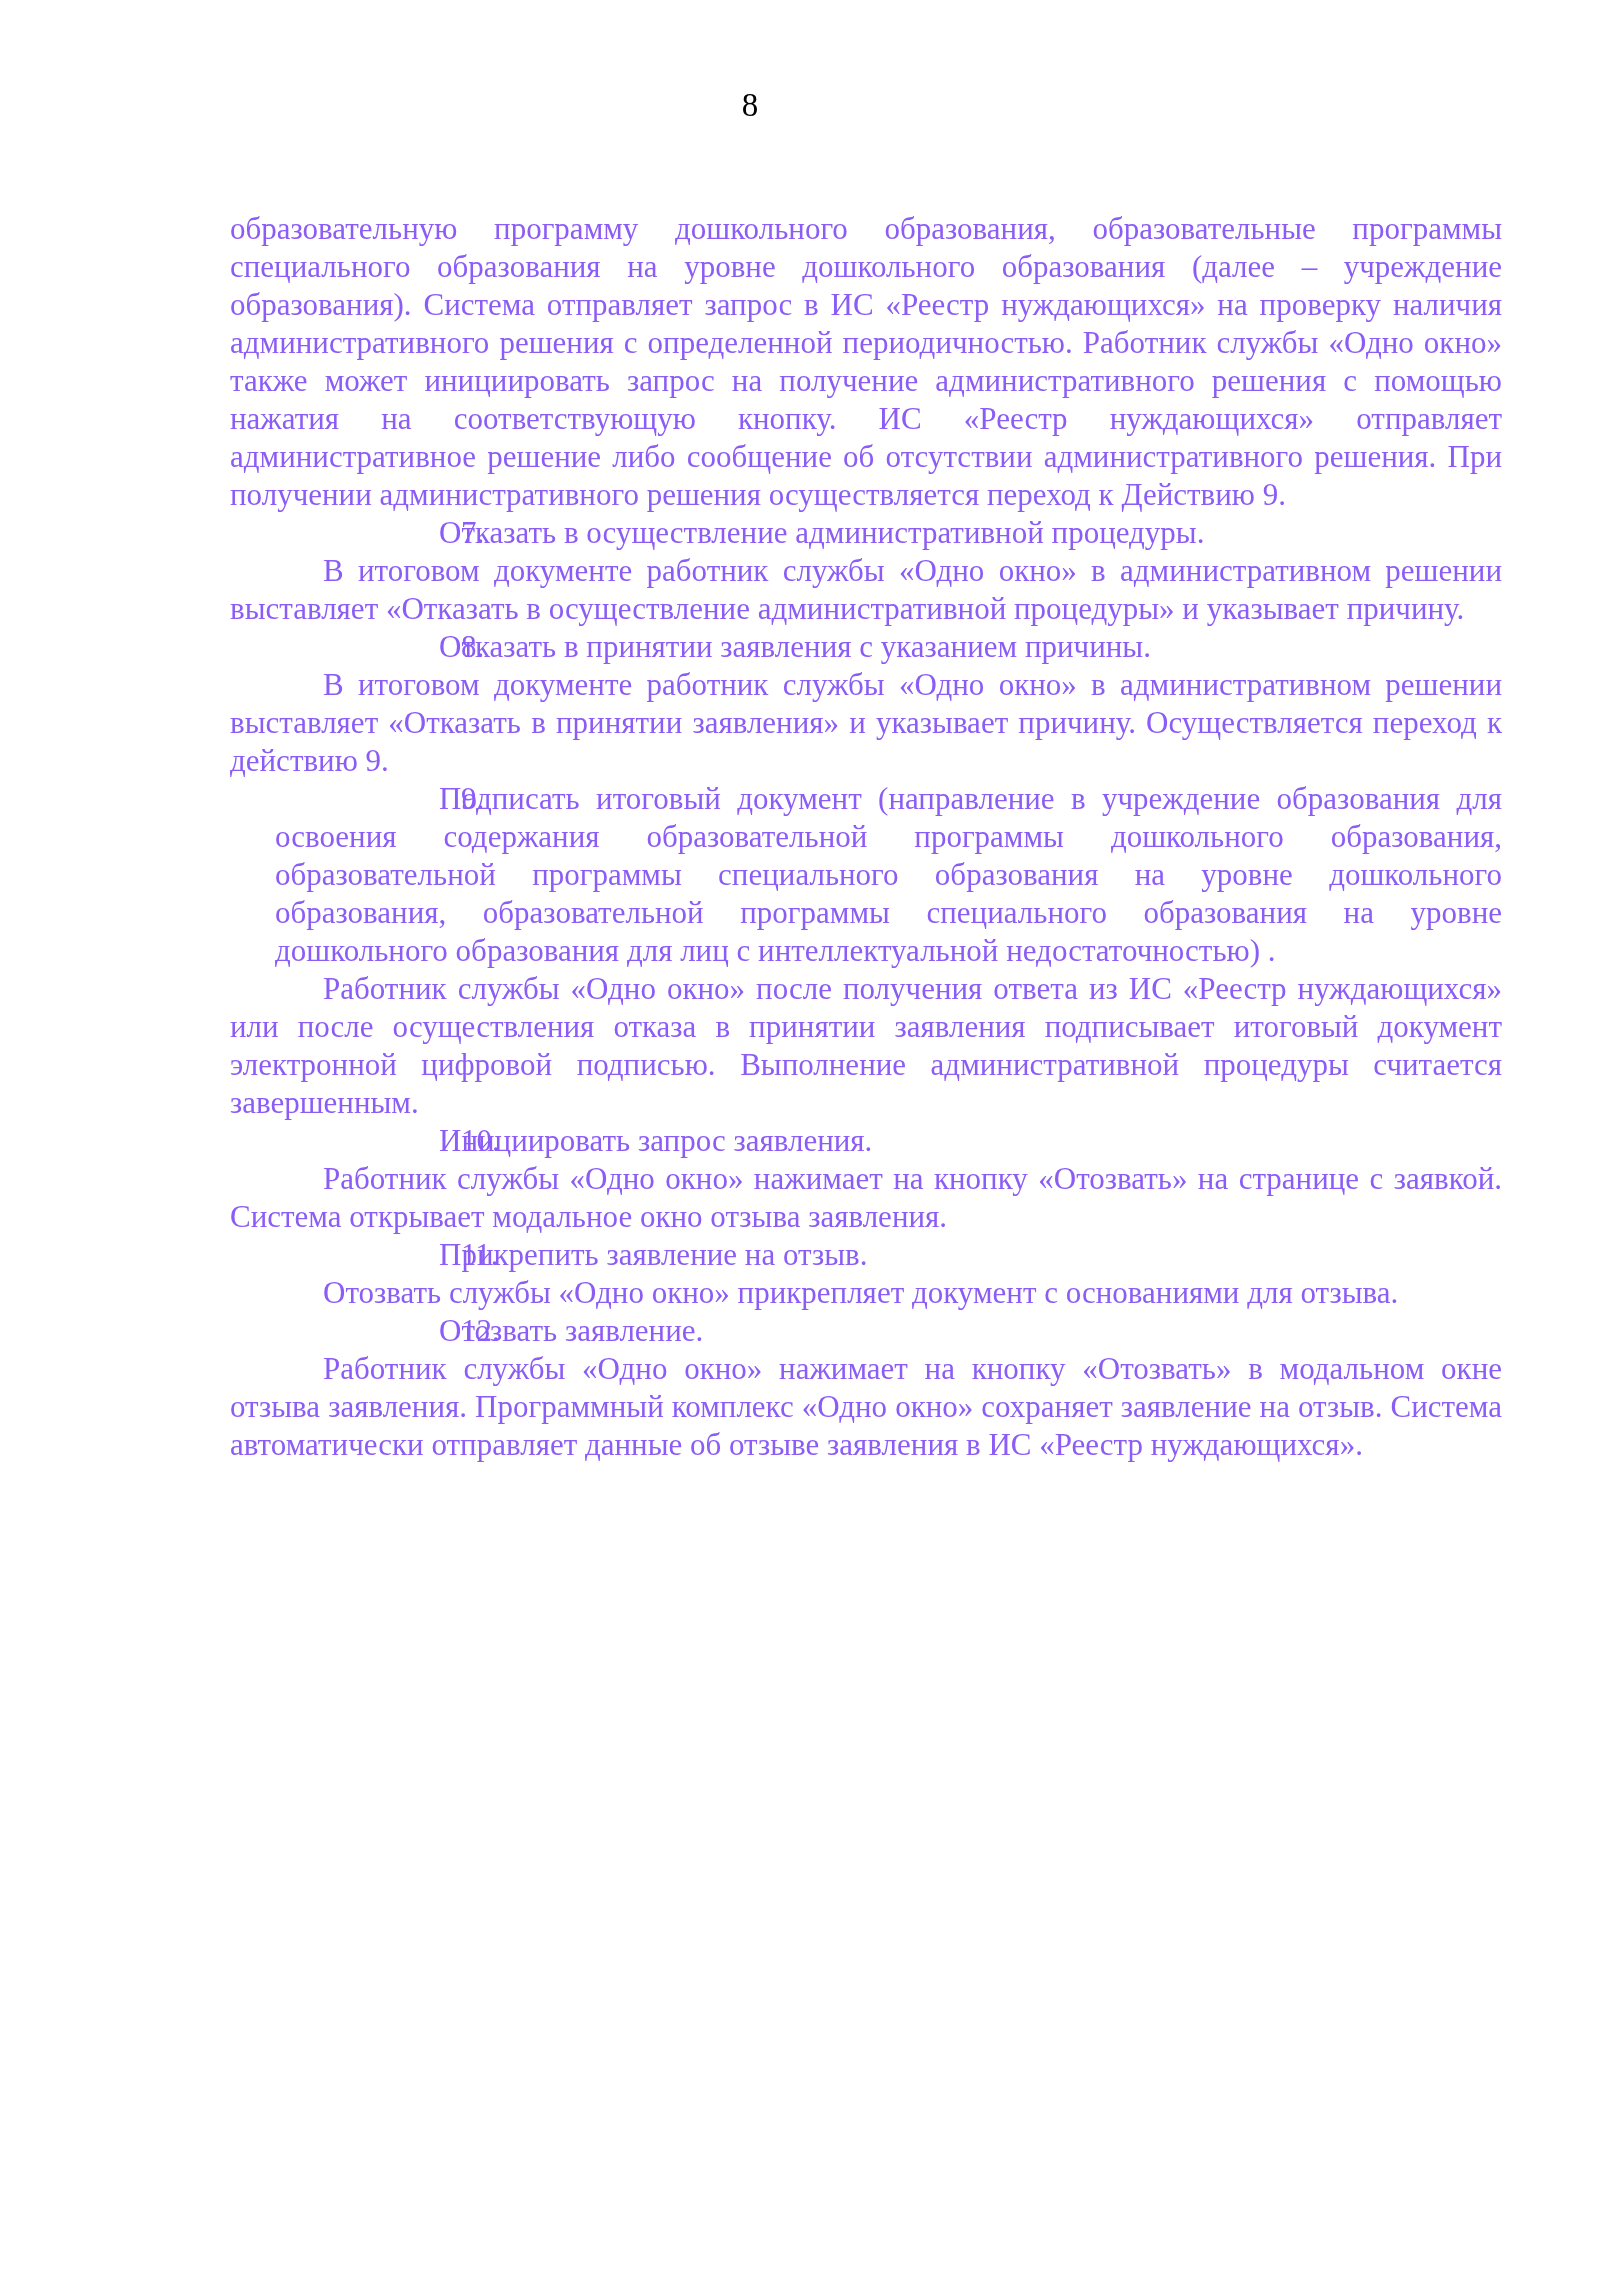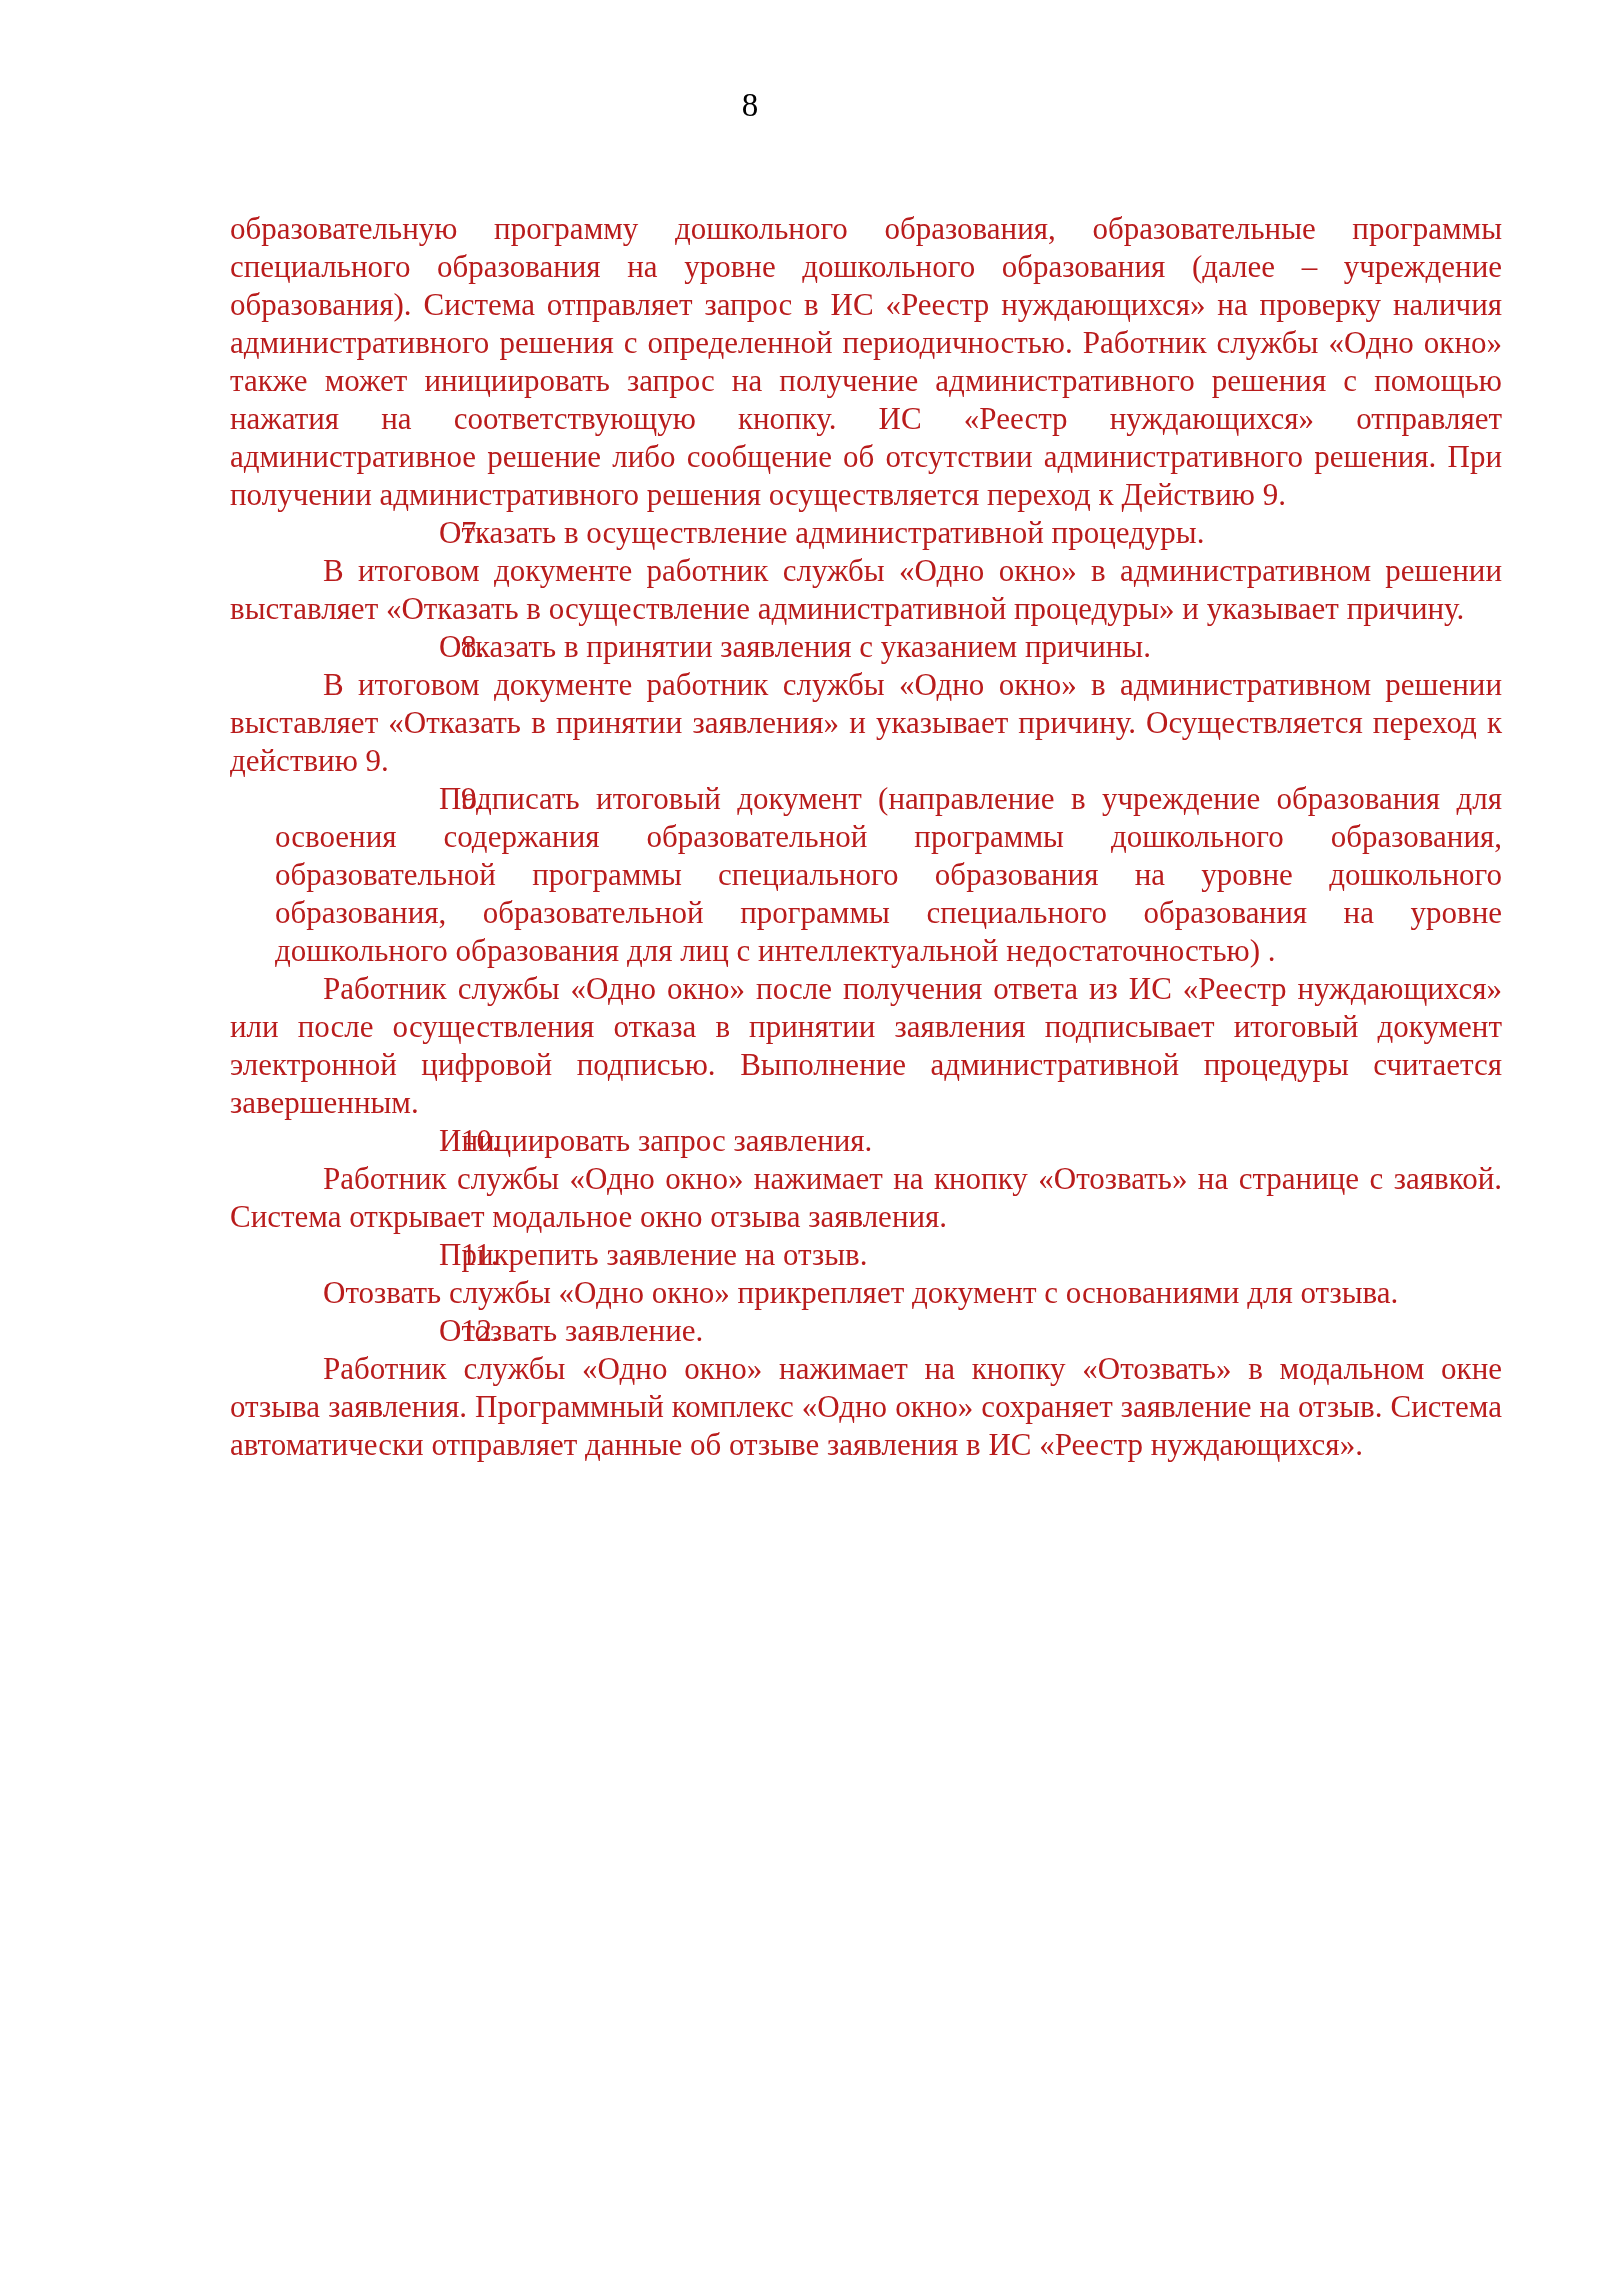--- a/index.html
+++ b/index.html
@@ -27,21 +27,21 @@
     color: #000000;
   }
   .content {
     position: absolute;
     left: 230px;
     top: 210px;
     width: 1272px;
     font-size: 31px;
     line-height: 38px;
     text-align: justify;
-    color: #b91c1c;
+    color: #8b5cf6;
   }
   p.para {
     margin: 0;
     padding: 0;
   }
   p.indent {
     text-indent: 93px;
     font-family: Liberation Serif, serif;
   }
   p.numbered {

